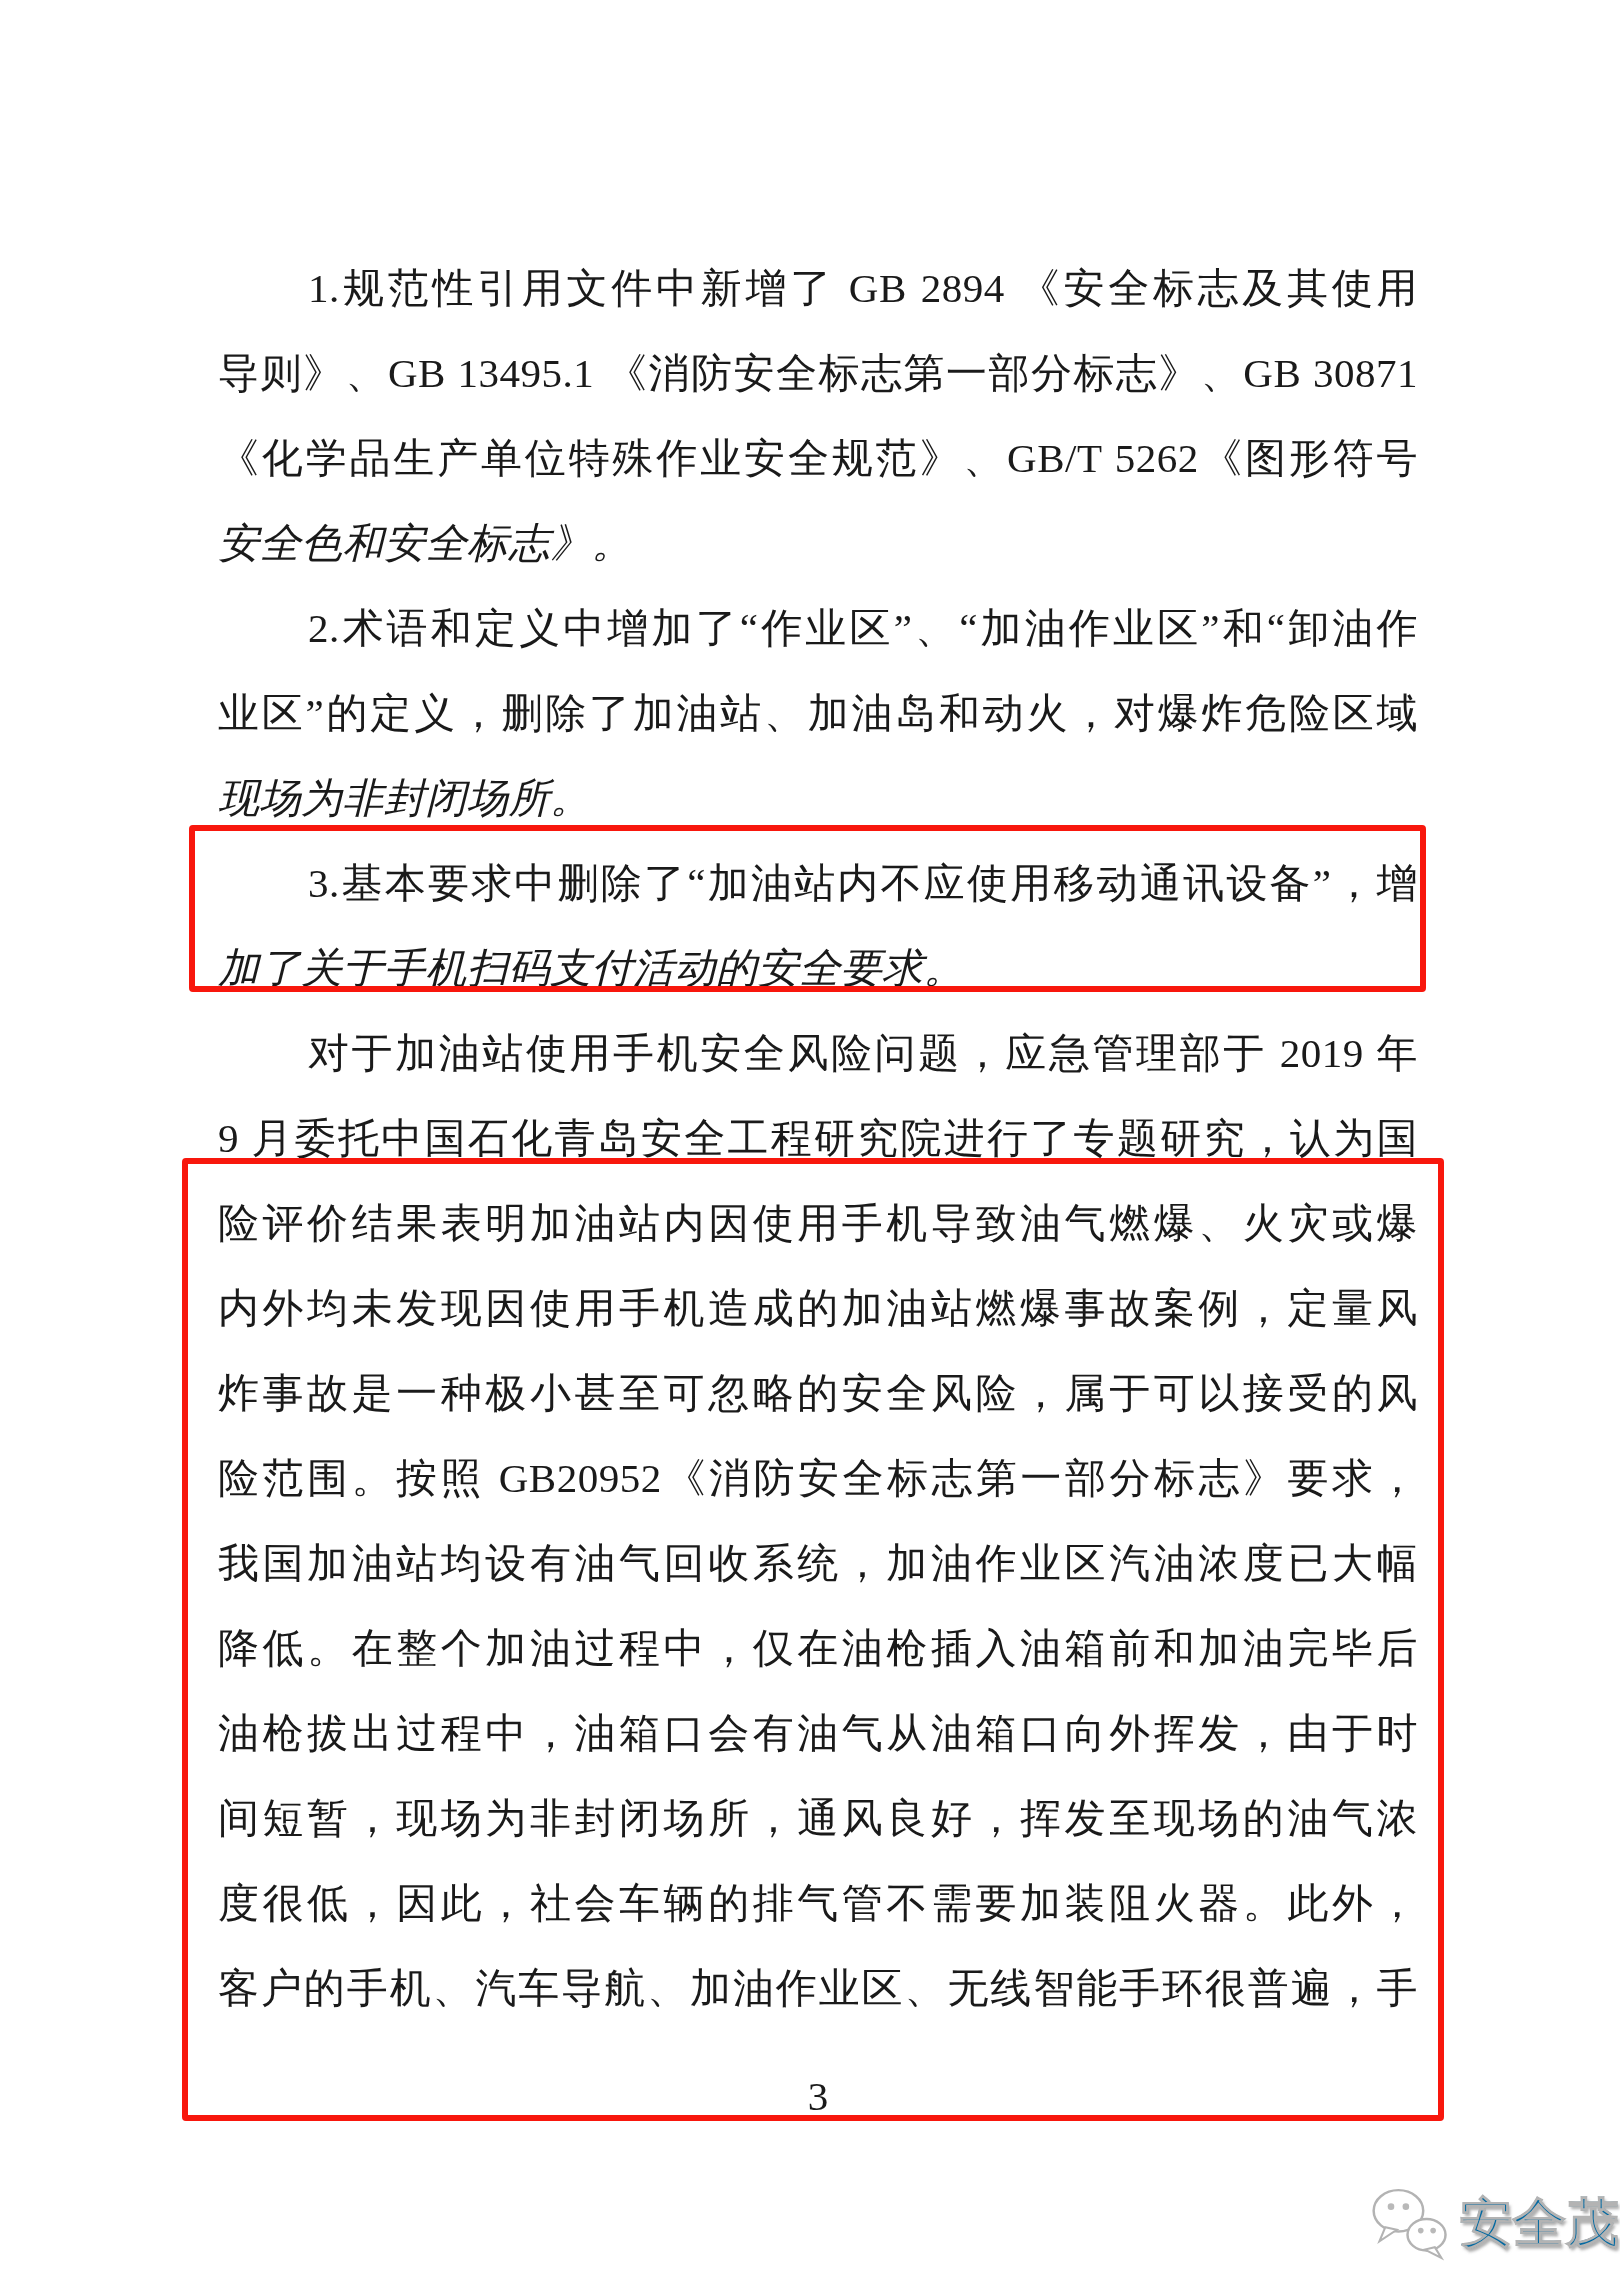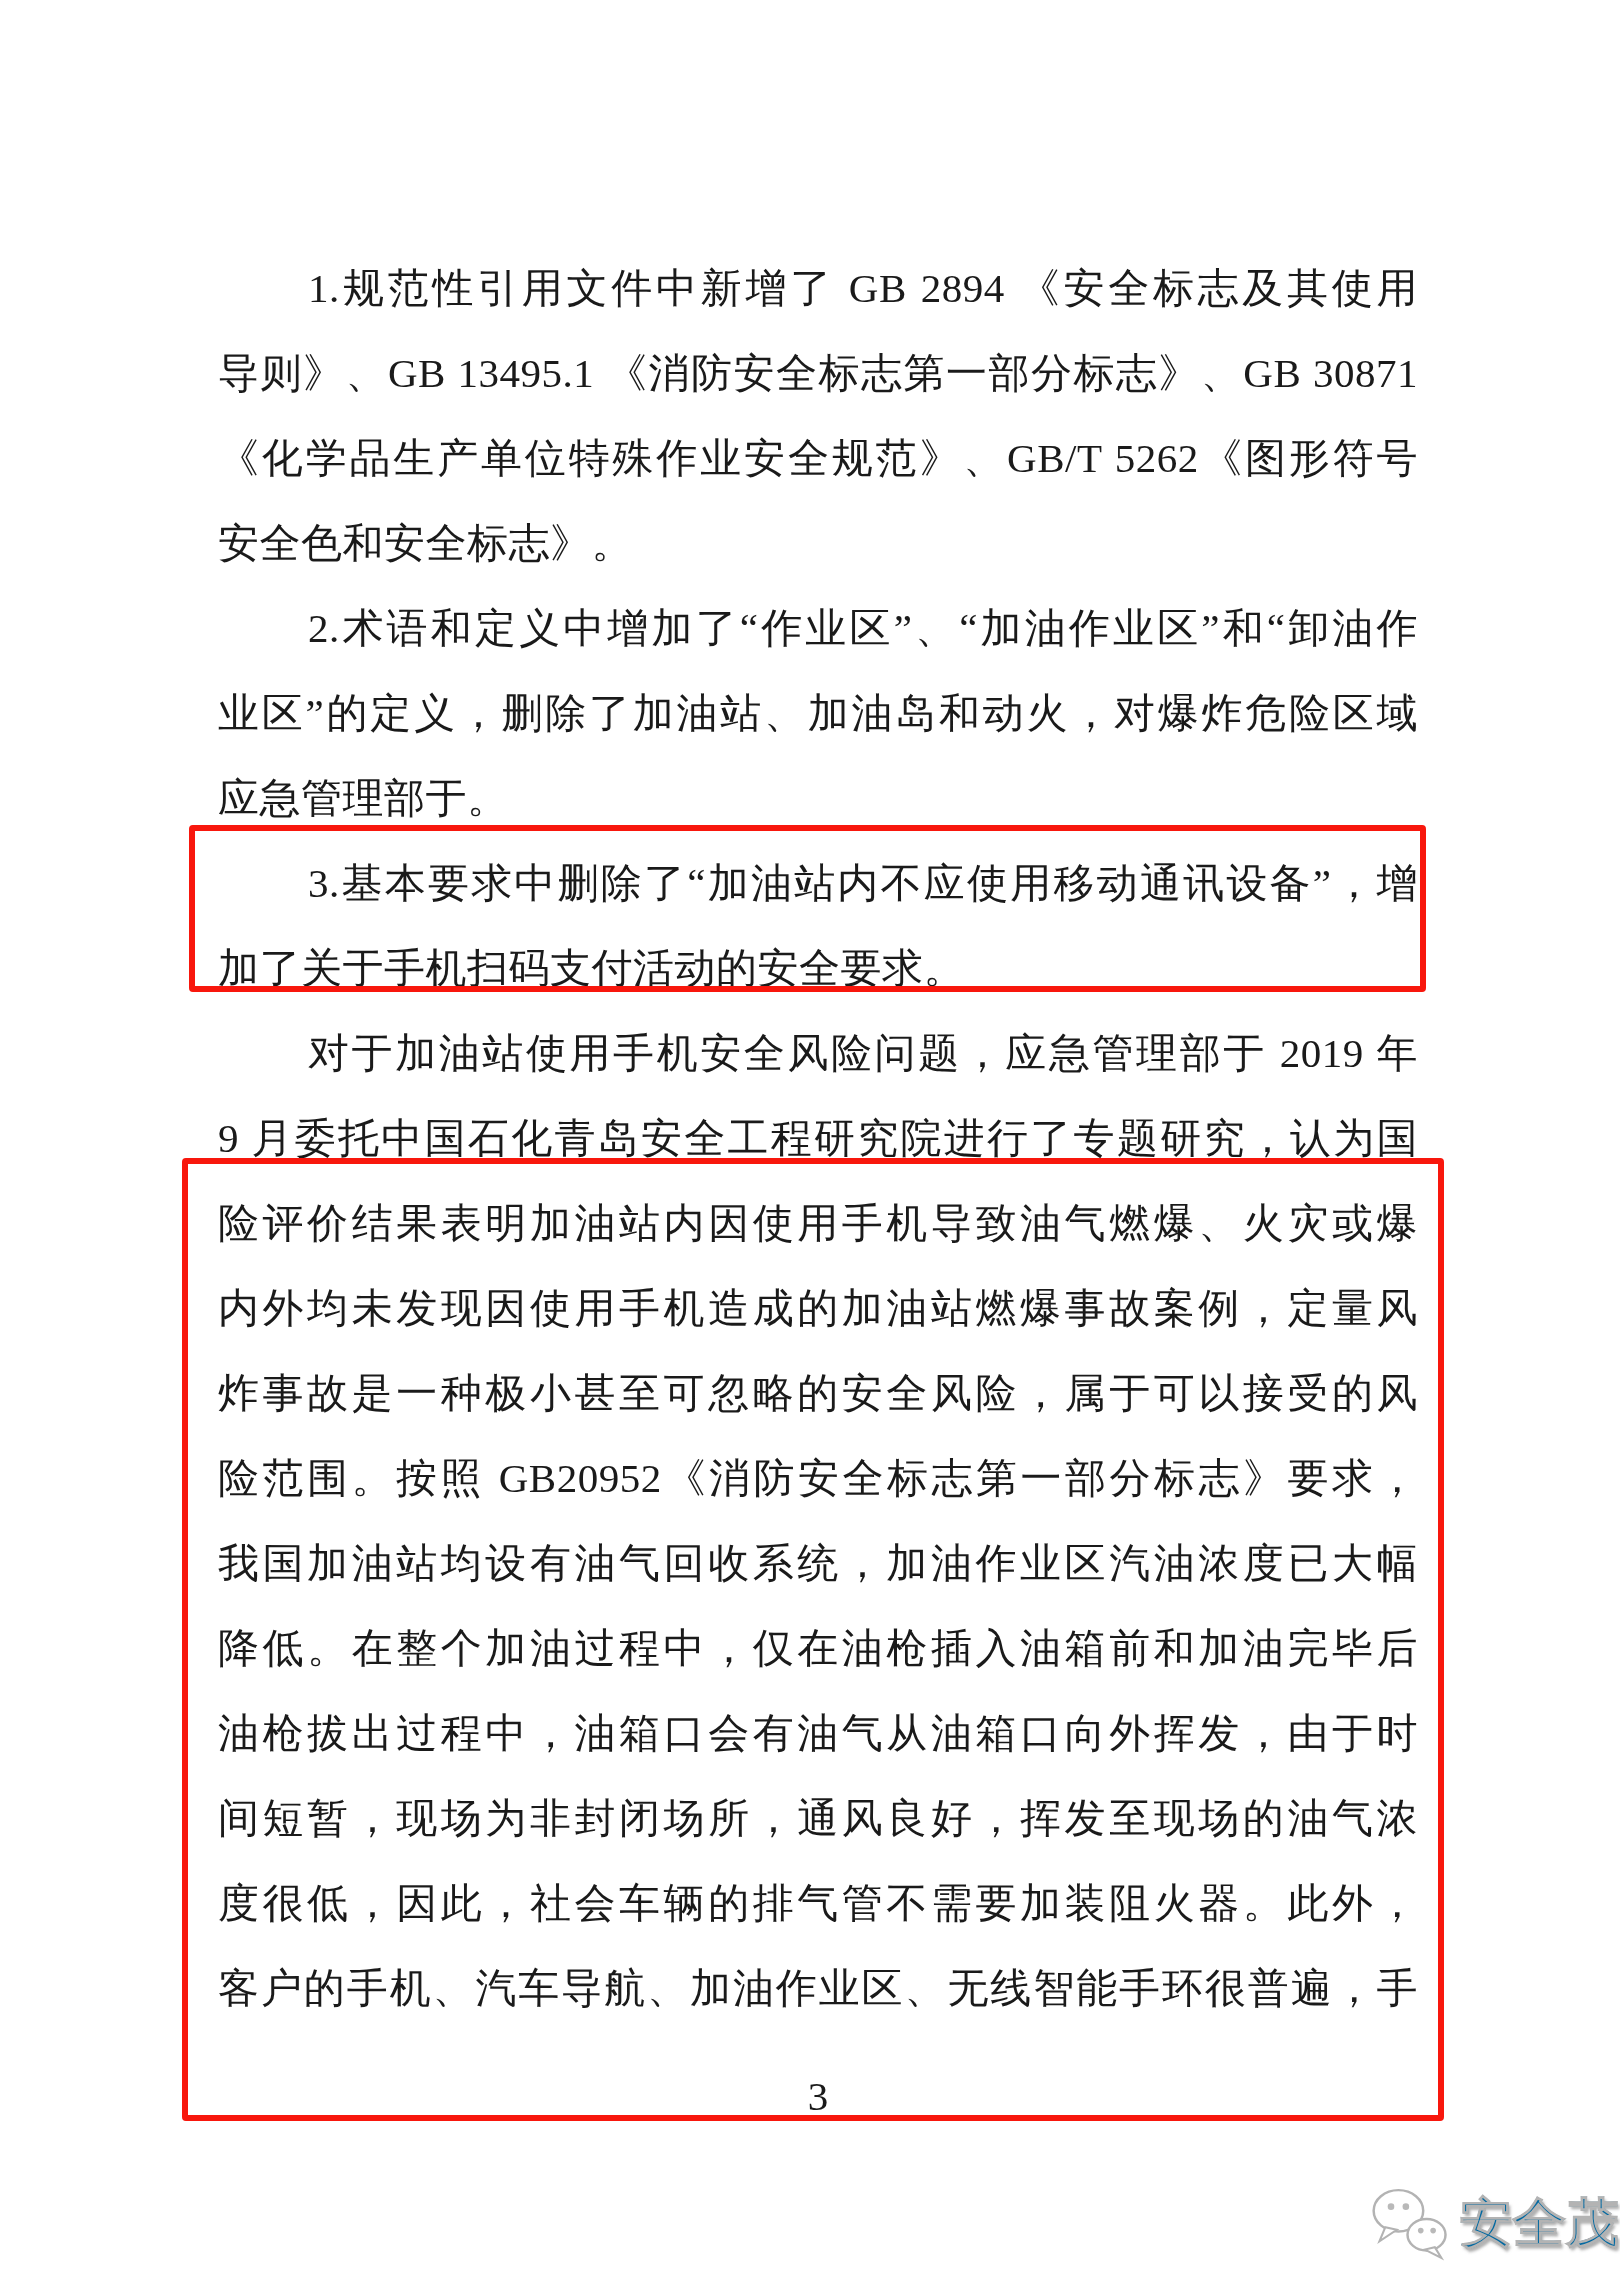--- a/index.html
+++ b/index.html
@@ -20,21 +20,21 @@
   .line {
     height: 85px;
     line-height: 85px;
     font-size: 41px;
     color: #1a1a1a;
     text-align: justify;
     text-align-last: justify;
     letter-spacing: 0.5px;
   }
   .line.indent { text-indent: 90px; }
-  .line.end { text-align-last: left; }
+  .line.end { text-align-last: left; font-style: italic; }
   .redbox {
     position: absolute;
     border: 6.9px solid #f8170d;
     border-radius: 3.9px;
     box-sizing: border-box;
     pointer-events: none;
     background: transparent;
   }
   .box1 { left: 189px; top: 825px;  width: 1237px; height: 167px; }
   .box2 { left: 182px; top: 1158px; width: 1262px; height: 963px; }
@@ -72,21 +72,21 @@
 
 <div class="page">
 
   <div class="textblock" id="lines">
       <div class="line indent">1.规范性引用文件中新增了 GB 2894  《安全标志及其使用</div>
       <div class="line">导则》、GB 13495.1  《消防安全标志第一部分标志》、GB 30871</div>
       <div class="line">《化学品生产单位特殊作业安全规范》、GB/T 5262《图形符号</div>
       <div class="line end">安全色和安全标志》。</div>
       <div class="line indent">2.术语和定义中增加了“作业区”、“加油作业区”和“卸油作</div>
       <div class="line">业区”的定义，删除了加油站、加油岛和动火，对爆炸危险区域</div>
-      <div class="line end">应急管理部于。</div>
+      <div class="line end">现场为非封闭场所。</div>
       <div class="line indent">3.基本要求中删除了“加油站内不应使用移动通讯设备”，增</div>
       <div class="line end">加了关于手机扫码支付活动的安全要求。</div>
       <div class="line indent">对于加油站使用手机安全风险问题，应急管理部于 2019 年</div>
       <div class="line">9 月委托中国石化青岛安全工程研究院进行了专题研究，认为国</div>
       <div class="line">险评价结果表明加油站内因使用手机导致油气燃爆、火灾或爆</div>
       <div class="line">内外均未发现因使用手机造成的加油站燃爆事故案例，定量风</div>
       <div class="line">炸事故是一种极小甚至可忽略的安全风险，属于可以接受的风</div>
       <div class="line">险范围。按照 GB20952《消防安全标志第一部分标志》要求，</div>
       <div class="line">我国加油站均设有油气回收系统，加油作业区汽油浓度已大幅</div>
       <div class="line">降低。在整个加油过程中，仅在油枪插入油箱前和加油完毕后</div>

